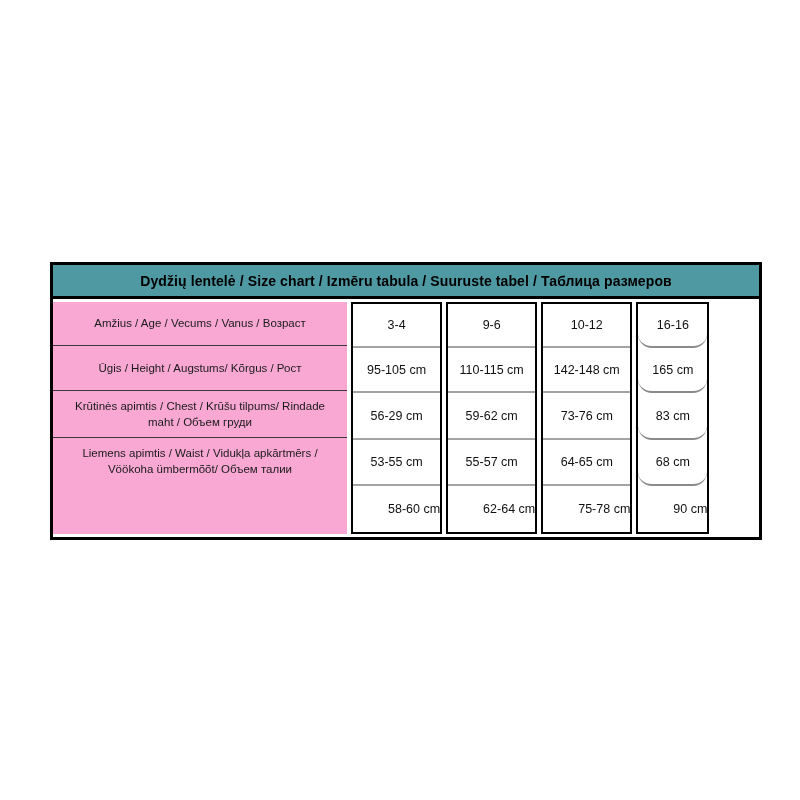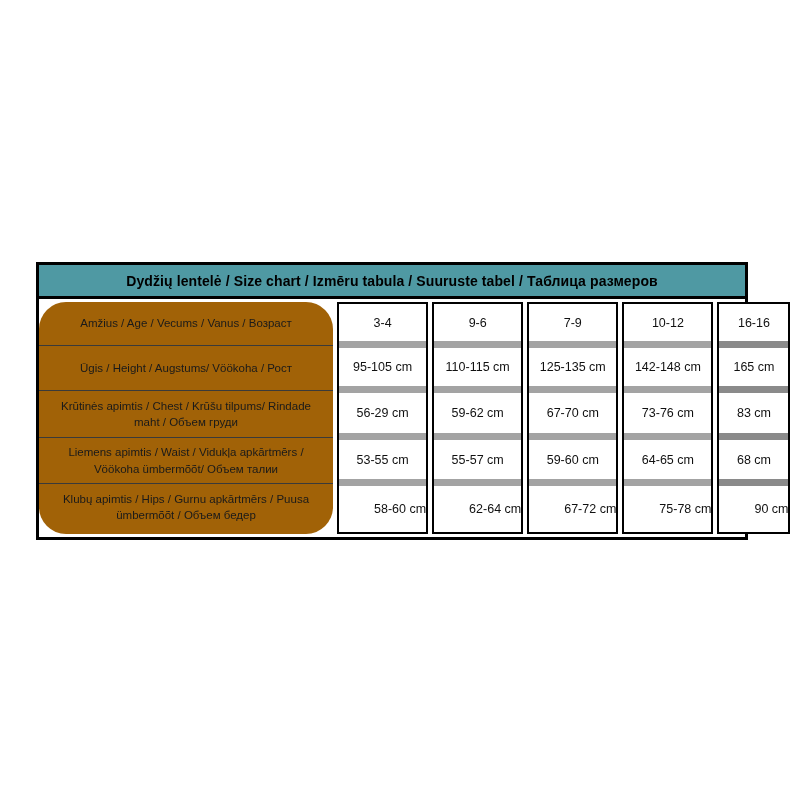--- a/index.html
+++ b/index.html
@@ -10,21 +10,21 @@
   }
   .page {
     position: relative;
     width: 800px;
     height: 800px;
     background: #ffffff;
     overflow: hidden;
   }
   .size-table {
     position: absolute;
-    left: 36px;
+    left: 50px;
     top: 262px;
     width: 712px;
     box-sizing: border-box;
     border: 3px solid #000000;
     background: #ffffff;
   }
   .table-header {
     box-sizing: border-box;
     height: 34px;
     background: #4F99A3;
@@ -40,22 +40,21 @@
   .table-body {
     display: grid;
     grid-template-columns: 294px repeat(5, 1fr);
     column-gap: 4px;
     padding: 3px 3px 3px 0;
     box-sizing: border-box;
   }
   .label-col {
     display: grid;
     grid-template-rows: 44px 45px 47px 46px 46px;
-    background: #a16207;
-    border-radius: 27px;
+    background: #f9a8d4;
   }
   .label-cell {
     display: flex;
     align-items: center;
     justify-content: center;
     text-align: center;
     font-size: 11.5px;
     line-height: 1.4;
     color: #1a1a1a;
     padding: 0 14px;
@@ -69,69 +68,61 @@
     border: 2px solid #000000;
     box-sizing: border-box;
     background: #ffffff;
   }
   .value-cell {
     display: flex;
     align-items: center;
     justify-content: center;
     font-size: 12.5px;
     color: #111111;
-    border-bottom: 7px solid #a3a3a3;
+    border-bottom: 2px solid #a3a3a3;
     box-sizing: border-box;
     white-space: nowrap;
   }
   .value-cell:last-child { border-bottom: none; margin-left: 35px; }
-  .value-col.last .value-cell { border-bottom-color: #8a8a8a; }
+  .value-col.last .value-cell { border-bottom-color: #8a8a8a; border-radius: 14px; }
   .value-col.last .value-cell:last-child { border-bottom: none; }
 </style>
 </head>
 <body>
 
 <div class="page">
   <div class="size-table">
 
     <div class="table-header">Dydžių lentelė / Size chart / Izmēru tabula / Suuruste tabel / Таблица размеров</div>
 
     <div class="table-body">
 
       <div class="label-col">
         <div class="label-cell">Amžius / Age / Vecums / Vanus / Возраст</div>
-        <div class="label-cell">Ūgis / Height / Augstums/ Vöökoha / Рост</div>
+        <div class="label-cell">Ūgis / Height / Augstums/ Kõrgus / Рост</div>
         <div class="label-cell">Krūtinės apimtis / Chest / Krūšu tilpums/ Rindade maht / Объем груди</div>
         <div class="label-cell">Liemens apimtis / Waist / Vidukļa apkārtmērs / Vöökoha ümbermõõt/ Объем талии</div>
-        <div class="label-cell">Klubų apimtis / Hips / Gurnu apkārtmērs / Puusa ümbermõõt / Объем бедер</div>
       </div>
 
       <div class="value-col">
         <div class="value-cell">3-4</div>
         <div class="value-cell">95-105 cm</div>
         <div class="value-cell">56-29 cm</div>
         <div class="value-cell">53-55 cm</div>
         <div class="value-cell">58-60 cm</div>
       </div>
 
       <div class="value-col">
         <div class="value-cell">9-6</div>
         <div class="value-cell">110-115 cm</div>
         <div class="value-cell">59-62 cm</div>
         <div class="value-cell">55-57 cm</div>
         <div class="value-cell">62-64 cm</div>
       </div>
 
-      <div class="value-col">
-        <div class="value-cell">7-9</div>
-        <div class="value-cell">125-135 cm</div>
-        <div class="value-cell">67-70 cm</div>
-        <div class="value-cell">59-60 cm</div>
-        <div class="value-cell">67-72 cm</div>
-      </div>
 
       <div class="value-col">
         <div class="value-cell">10-12</div>
         <div class="value-cell">142-148 cm</div>
         <div class="value-cell">73-76 cm</div>
         <div class="value-cell">64-65 cm</div>
         <div class="value-cell">75-78 cm</div>
       </div>
 
       <div class="value-col last">

